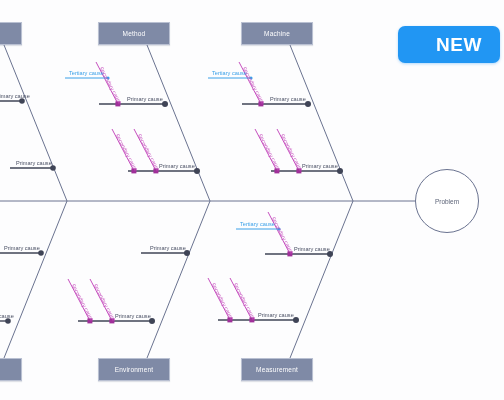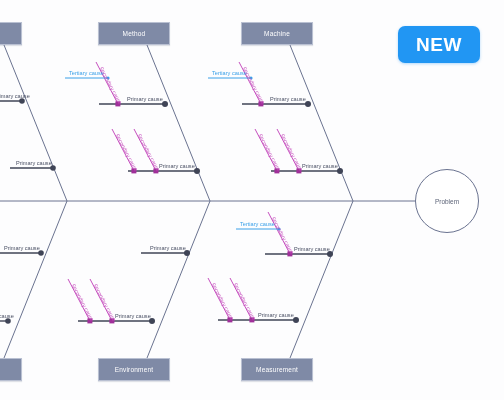--- a/index.html
+++ b/index.html
@@ -61,20 +61,21 @@
     border-radius: 7px;
     display: flex;
     align-items: center;
     justify-content: center;
     color: #ffffff;
     font-size: 19px;
     font-weight: bold;
     letter-spacing: 0.5px;
     font-family: "Liberation Sans", sans-serif;
     box-shadow: 0 1px 3px rgba(33,150,243,0.35);
+    padding-left: 20px;
   }
   .lbl {
     position: absolute;
     font-family: "Liberation Sans", sans-serif;
     white-space: nowrap;
     pointer-events: none;
   }
   .lbl-primary {
     font-size: 5.6px;
     color: #4a5064;

